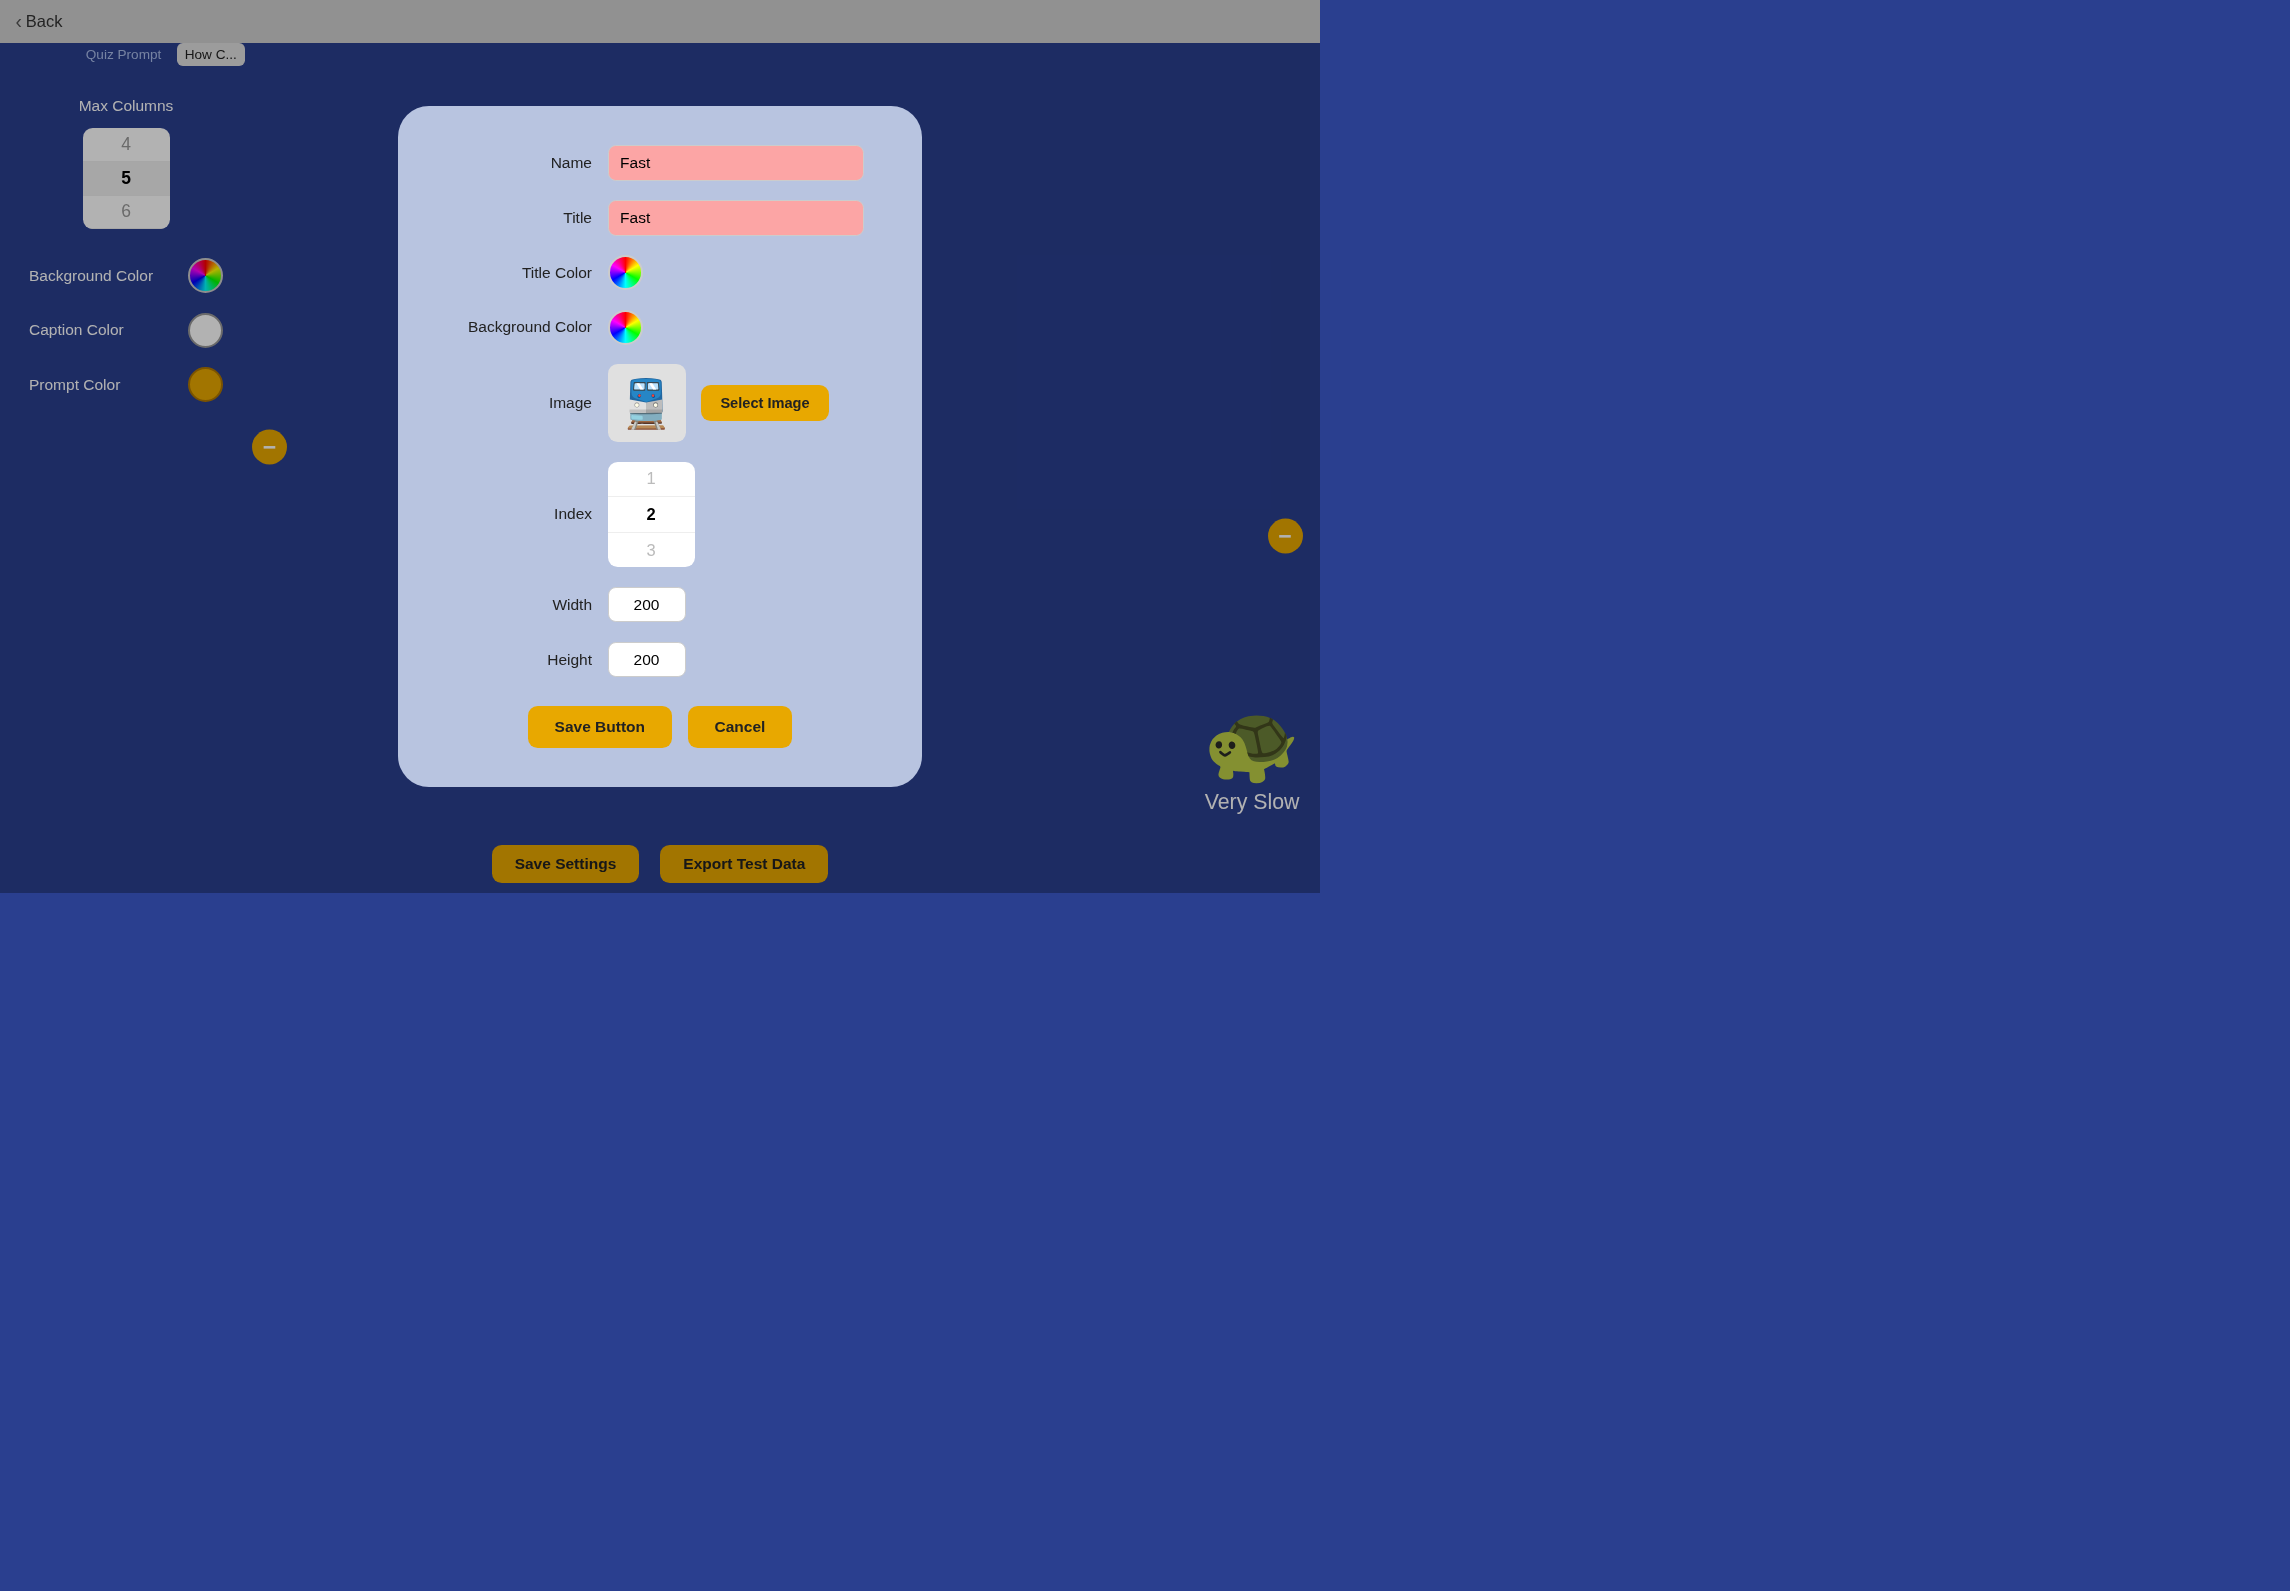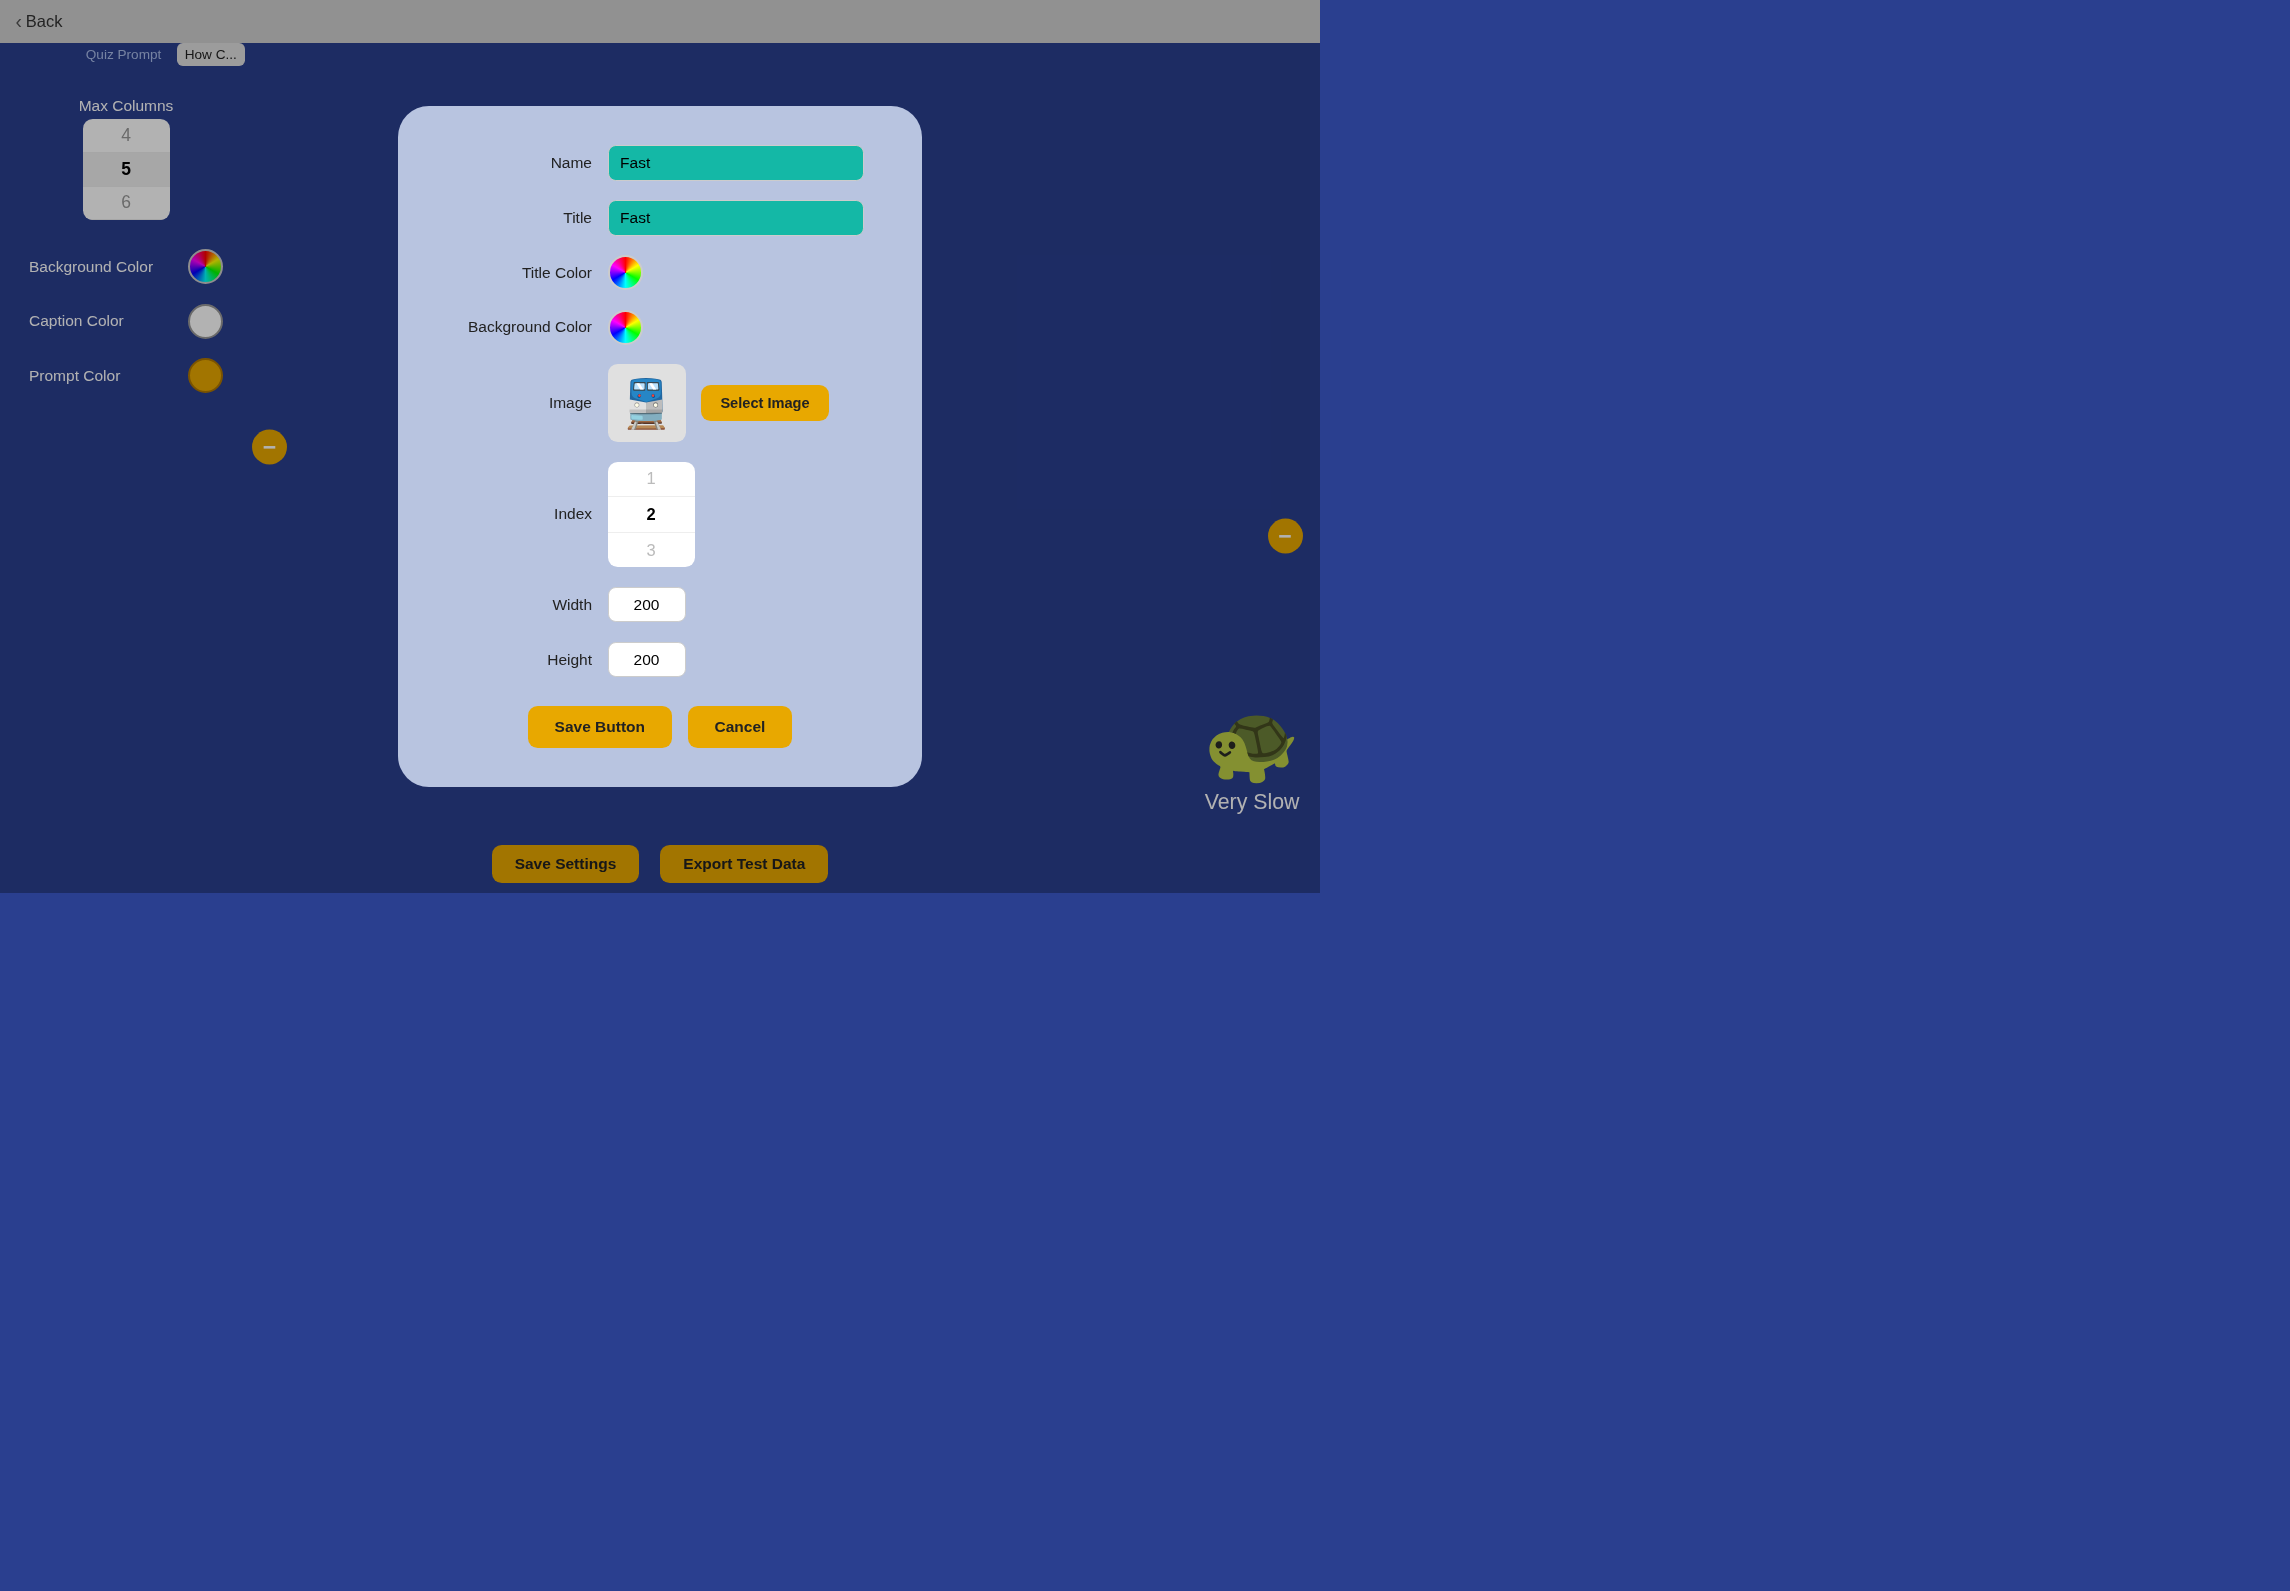--- a/index.html
+++ b/index.html
@@ -105,21 +105,21 @@
     }
     .sidebar-number-picker .num-row.selected {
       color: #000;
       font-weight: 600;
       background: #f0f0f0;
     }
     .max-columns-label {
       color: white;
       font-size: 15.5px;
       font-weight: 500;
-      margin-bottom: 4px;
+      margin-bottom: 13px;
       align-self: center;
     }
     .color-row {
       display: flex;
       align-items: center;
       justify-content: space-between;
       width: 194px;
       margin: 9.7px 0;
     }
     .color-label {
@@ -249,21 +249,21 @@
       font-size: 15.5px;
       color: #222;
       flex-shrink: 0;
     }
     .form-input {
       flex: 1;
       border: 1px solid #ccc;
       border-radius: 7.8px;
       padding: 7.8px 11.6px;
       font-size: 15.5px;
-      background: #14b8a6;
+      background: #fca5a5;
       outline: none;
     }
 
     
     .modal-color-circle {
       width: 35px;
       height: 35px;
       border-radius: 50%;
       border: 2.9px solid #ccc;
       background: conic-gradient(red, yellow, lime, cyan, blue, magenta, red);

